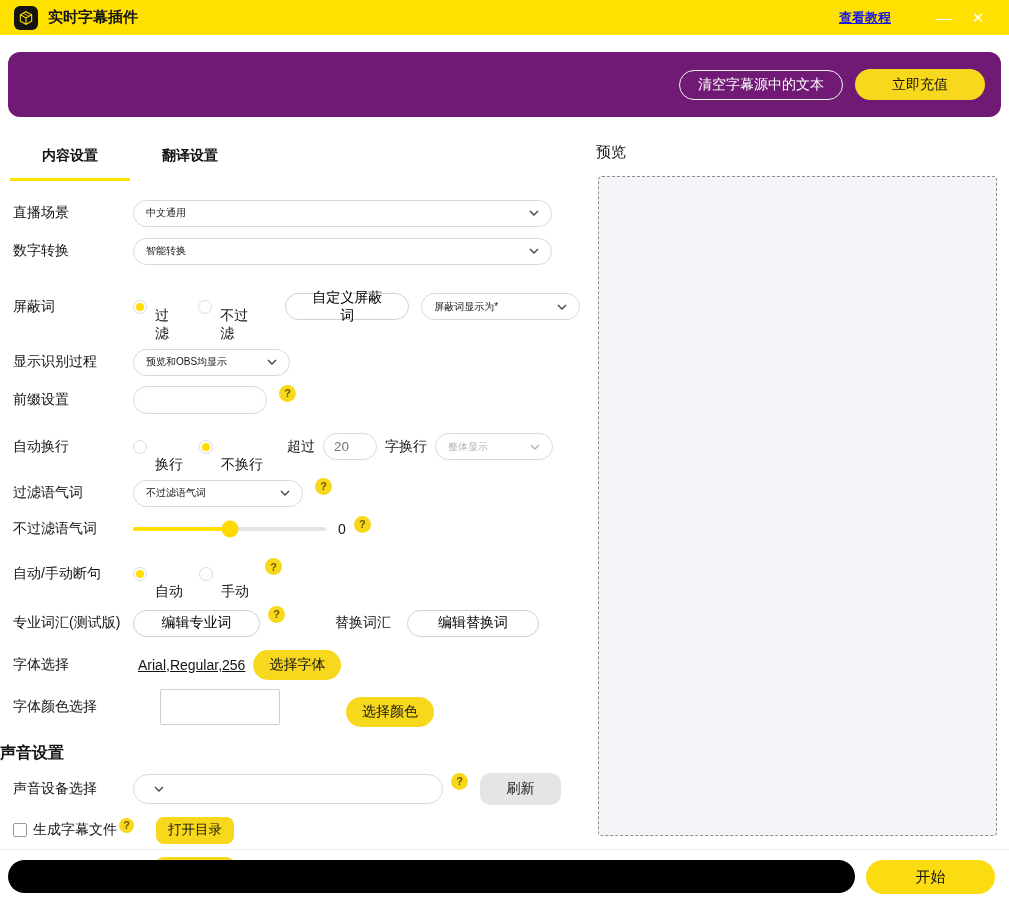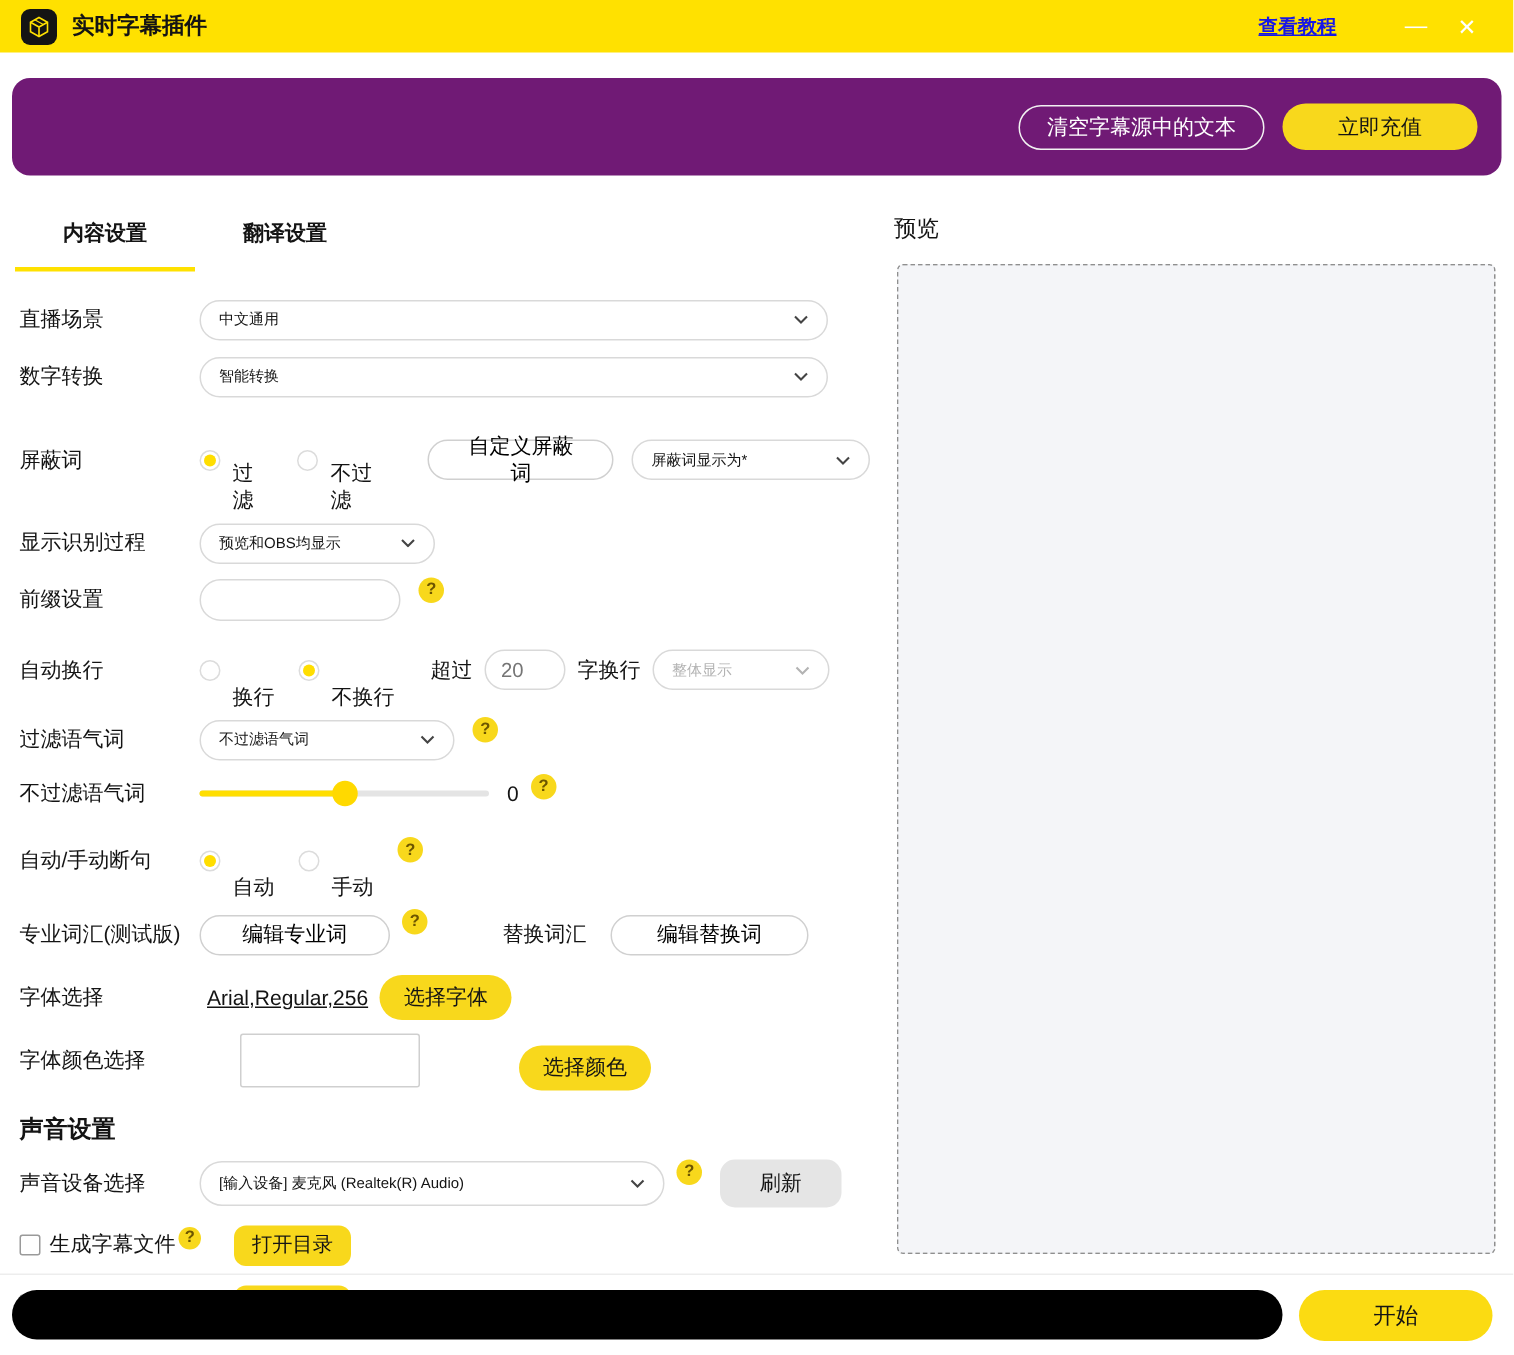--- a/index.html
+++ b/index.html
@@ -56,21 +56,21 @@
   .num-input{ width:54px; height:27px; border:1px solid #d9d9d9; border-radius:14px; padding:0 10px;
     font-size:13.5px; color:#b3b3b3; outline:none; font-family:inherit; }
   .slider{ width:193px; height:4px; background:#e4e4e4; border-radius:2px; position:relative; cursor:pointer; }
   .slider-fill{ position:absolute; left:0; top:0; height:4px; width:50%; background:#FFDE00; border-radius:2px; }
   .slider-thumb{ position:absolute; left:50%; top:50%; transform:translate(-50%,-50%);
     width:17px; height:17px; border-radius:50%; background:#FFD900; cursor:grab; }
   .link-underline{ text-decoration:underline; color:#141414; cursor:pointer; }
   .btn-yellow-pill{ height:30px; border:none; border-radius:15px; background:#F8D81C; color:#141414;
     padding:0 16px; font-size:14px; display:flex; align-items:center; justify-content:center; cursor:pointer; }
   .box-input{ width:120px; height:36px; border:1px solid #cfcfcf; border-radius:2px; outline:none; padding:0 8px; font-family:inherit; }
-  .section-header{ font-size:16px; font-weight:bold; padding-left:13px; margin:14px 0 4px; }
+  .section-header{ font-size:16px; font-weight:bold; margin:14px 0 4px; }
   .btn-refresh{ height:32px; width:81px; border:none; border-radius:10px; background:#e5e5e5; color:#141414;
     font-size:14px; display:flex; align-items:center; justify-content:center; cursor:pointer; }
   .checkbox{ width:14px; height:14px; border:1px solid #9a9a9a; border-radius:2px; background:#fff;
     flex-shrink:0; margin-right:6px; cursor:pointer; }
   .chk-group{ display:flex; align-items:center; width:143px; flex-shrink:0; }
   .btn-dir{ height:27px; width:78px; border:none; border-radius:8px; background:#F8D81C; color:#141414;
     font-size:13.5px; display:flex; align-items:center; justify-content:center; cursor:pointer; }
   
   .right-col{ position:absolute; left:596px; top:143px; }
   .preview-label{ font-size:15px; margin-bottom:14px; }
@@ -258,21 +258,20 @@
       <input class="box-input" value="" style="">
       <div class="gap12"></div>
       <button class="btn-yellow-pill" style="margin-top:10px;">选择颜色</button>
     </div>
 
     <div class="section-header">声音设置</div>
 
     <div class="row" style="min-height:42px;">
       <div class="row-label">声音设备选择</div>
       <div class="select" style="width:310px; height:30px; border-radius:15px;">
-        <span class="val">[输入设备] 麦克风 (Realtek(R) Audio)</span>
         <span class="chev">
             <svg width="10" height="6" viewBox="0 0 10 6">
               <path d="M1 1 L5 5 L9 1" stroke="#444" stroke-width="1.4" fill="none"></path>
             </svg>
           </span>
       </div>
       <div class="gap8"></div>
       <span class="help" style="margin-top:-16px;">?</span>
       <div class="gap12"></div>
       <button class="btn-refresh">刷新</button>

